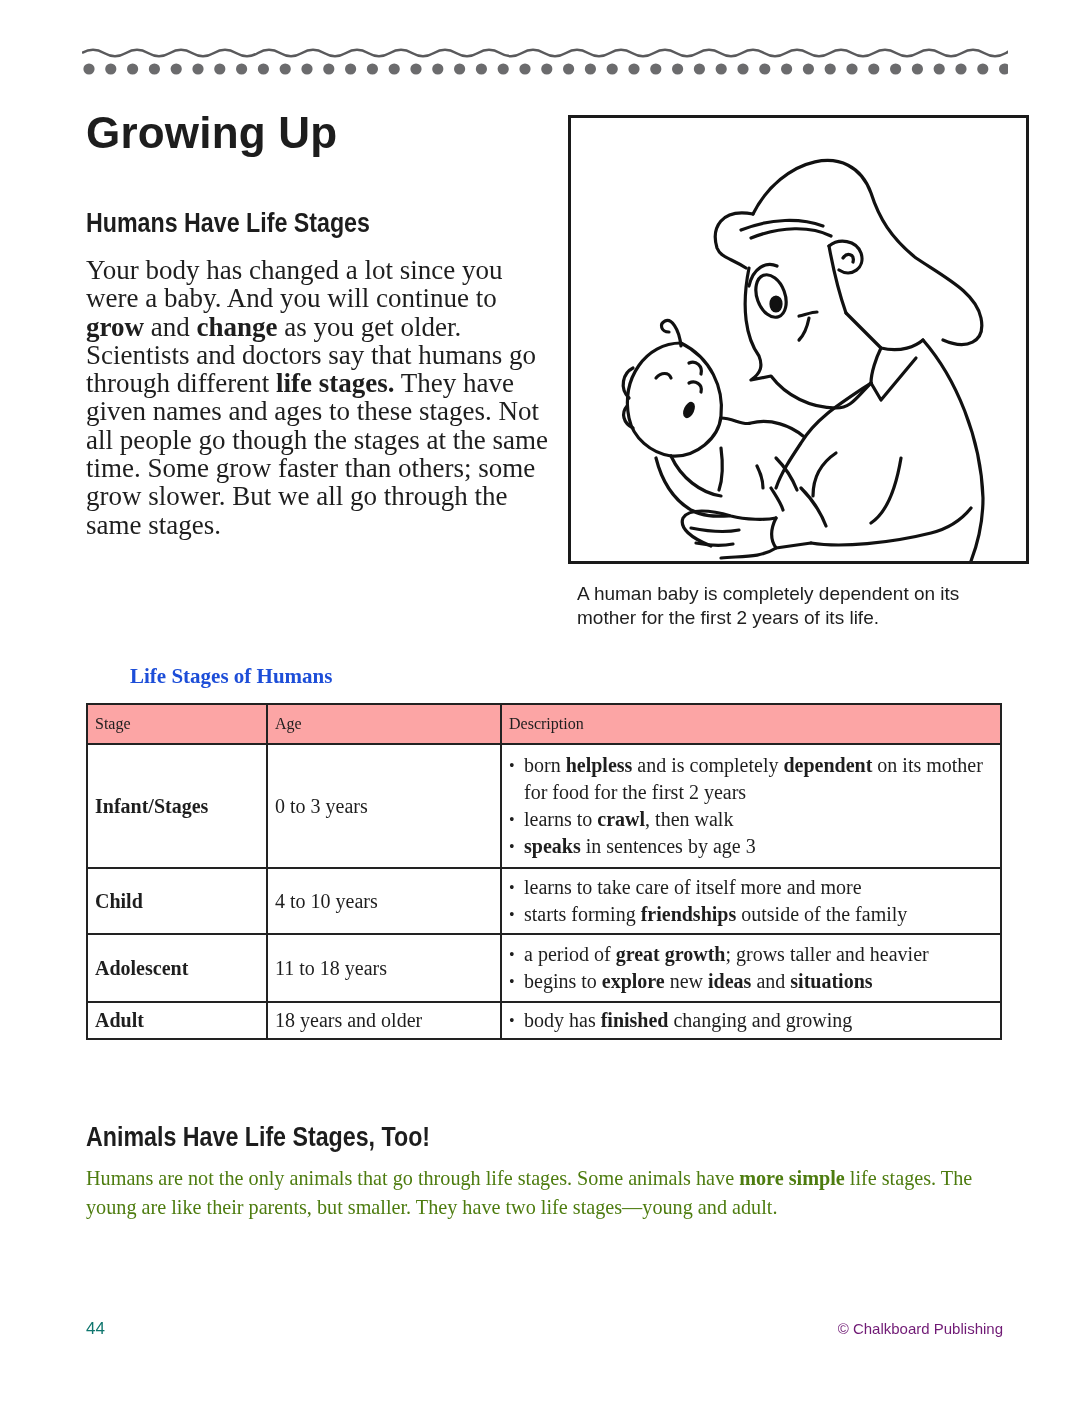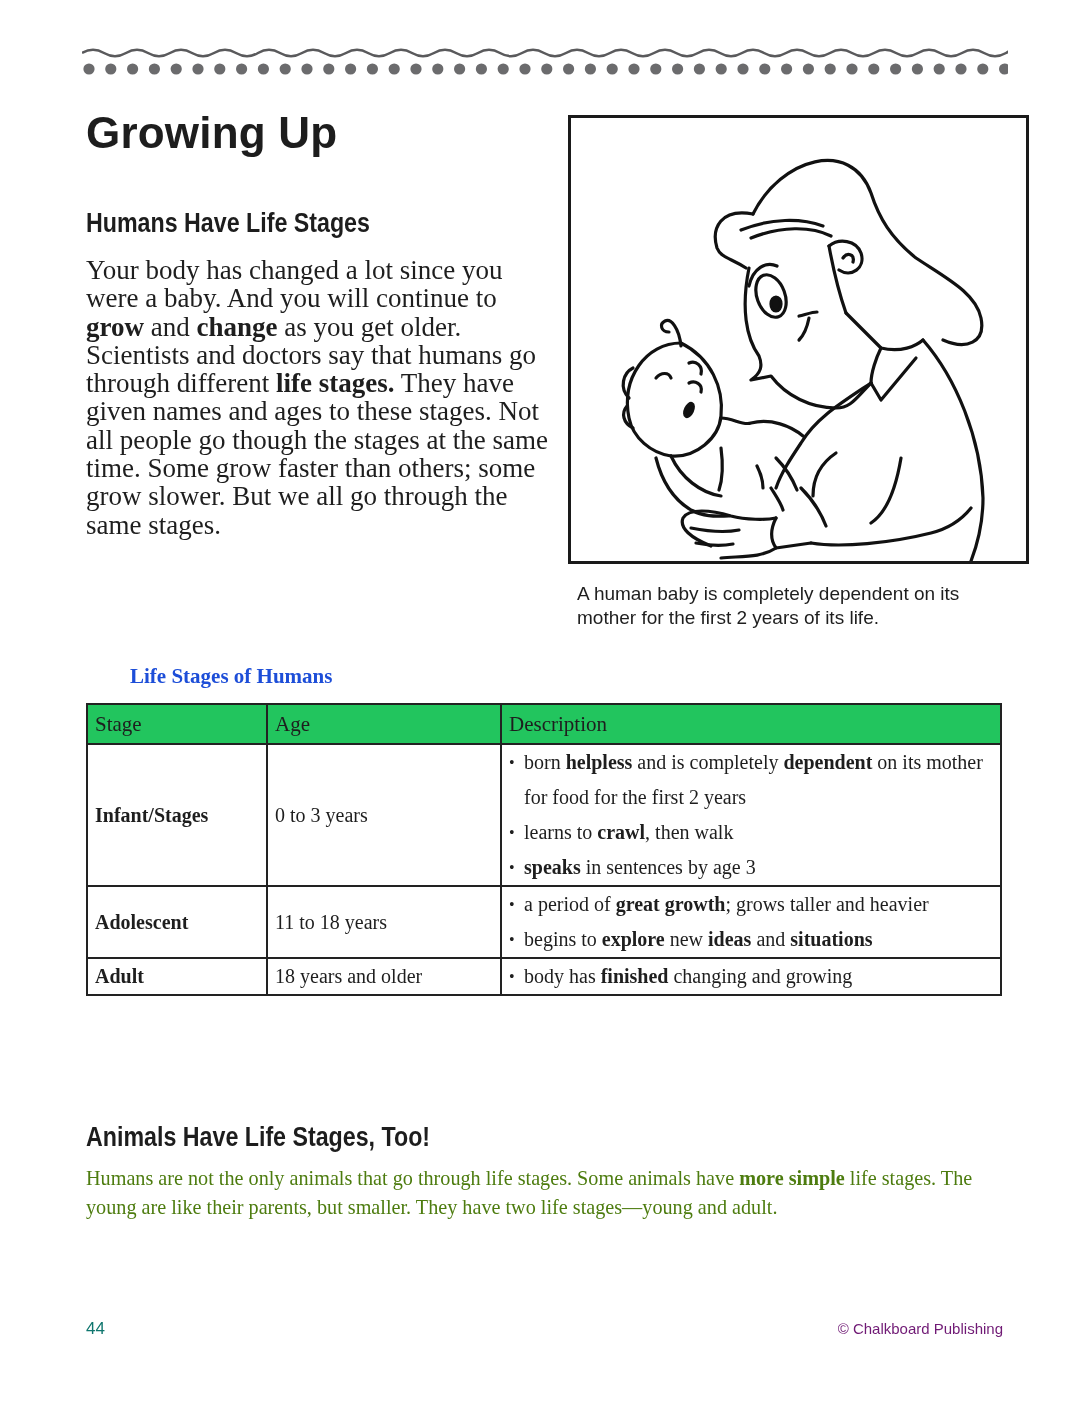--- a/index.html
+++ b/index.html
@@ -19,25 +19,25 @@
 
   #illustration { left:568px; top:115px; width:461px; height:449px; border:3px solid #1a1a1a; box-sizing:border-box; background:#fff; }
   #illustration svg { width:100%; height:100%; }
 
   #caption { left:577px; top:582px; width:440px; font-size:19px; line-height:24px; color:#1e1e1e; }
 
   #table-title { left:86px; top:664px; font-size:21px; font-weight:bold; color:#1d4ed8;margin-left:44px; }
 
   #stages-table { left:86px; top:703px; width:916px; border-collapse:collapse; font-size:20px; color:#1e1e1e; }
   #stages-table th, #stages-table td { border:2.5px solid #222; padding:0 7px; text-align:left; vertical-align:middle; }
-  #stages-table th { background:#22c55e; font-weight:normal; height:38px; font-size:21px; }
+  #stages-table th { background:#fca5a5; font-weight:normal; height:38px; font-size:16px; }
   #stages-table td.stage { font-weight:bold; }
   .col-stage { width:164px; }
   .col-age { width:218px; }
-  .desc-list { margin:0; padding:0; list-style:none; line-height:35px; }
+  .desc-list { margin:0; padding:0; list-style:none; line-height:27px; }
   .desc-list li { position:relative; padding-left:15px; }
   .desc-list li::before { content:"•"; position:absolute; left:0; top:0; font-size:16px; }
   tr.r1 td { height:122px; }
   tr.r2 td { height:64px; }
   tr.r3 td { height:66px; }
   tr.r4 td { height:35px; }
 
   #animals-heading { left:86px; top:1122px; font-size:27px; font-weight:bold; transform:scaleX(0.86); transform-origin:left top; color:#1d1d1d; }
   #animals-para { left:86px; top:1164px; width:930px; font-size:20.2px; line-height:28.5px; color:#4d7c0f; }
 
@@ -185,20 +185,30 @@
       <td class="stage">Infant/Stages</td>
       <td>0 to 3 years</td>
       <td>
           <ul class="desc-list">
             <li><span>born </span><b>helpless</b><span> and is completely </span><b>dependent</b><span> on its mother for food for the first 2 years</span></li>
             <li><span>learns to </span><b>crawl</b><span>, then walk</span></li>
             <li><b>speaks</b><span> in sentences by age 3</span></li>
           </ul>
         </td>
     </tr>
+    <tr class="r2">
+      <td class="stage">Child</td>
+      <td>4 to 10 years</td>
+      <td>
+          <ul class="desc-list">
+            <li><span>learns to take care of itself more and more</span></li>
+            <li><span>starts forming </span><b>friendships</b><span> outside of the family</span></li>
+          </ul>
+        </td>
+    </tr>
     <tr class="r3">
       <td class="stage">Adolescent</td>
       <td>11 to 18 years</td>
       <td>
           <ul class="desc-list">
             <li><span>a period of </span><b>great growth</b><span>; grows taller and heavier</span></li>
             <li><span>begins to </span><b>explore</b><span> new </span><b>ideas</b><span> and </span><b>situations</b></li>
           </ul>
         </td>
     </tr>

